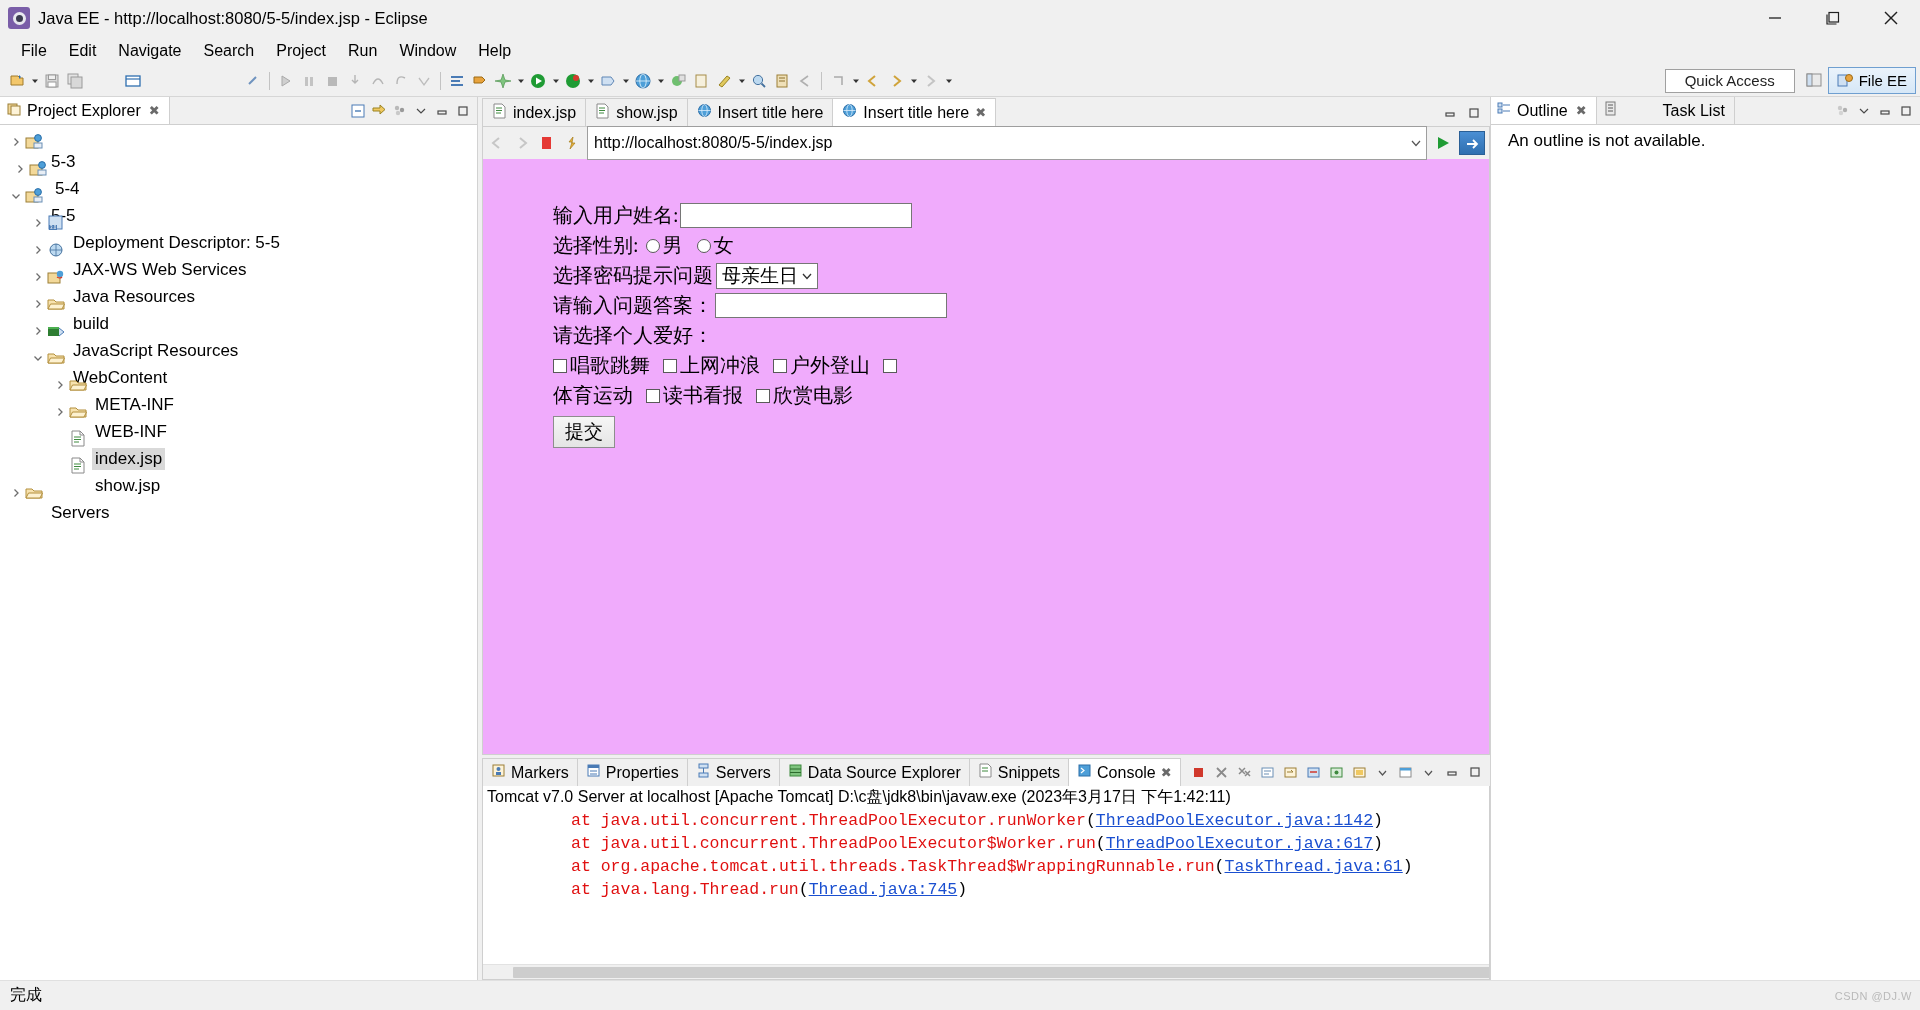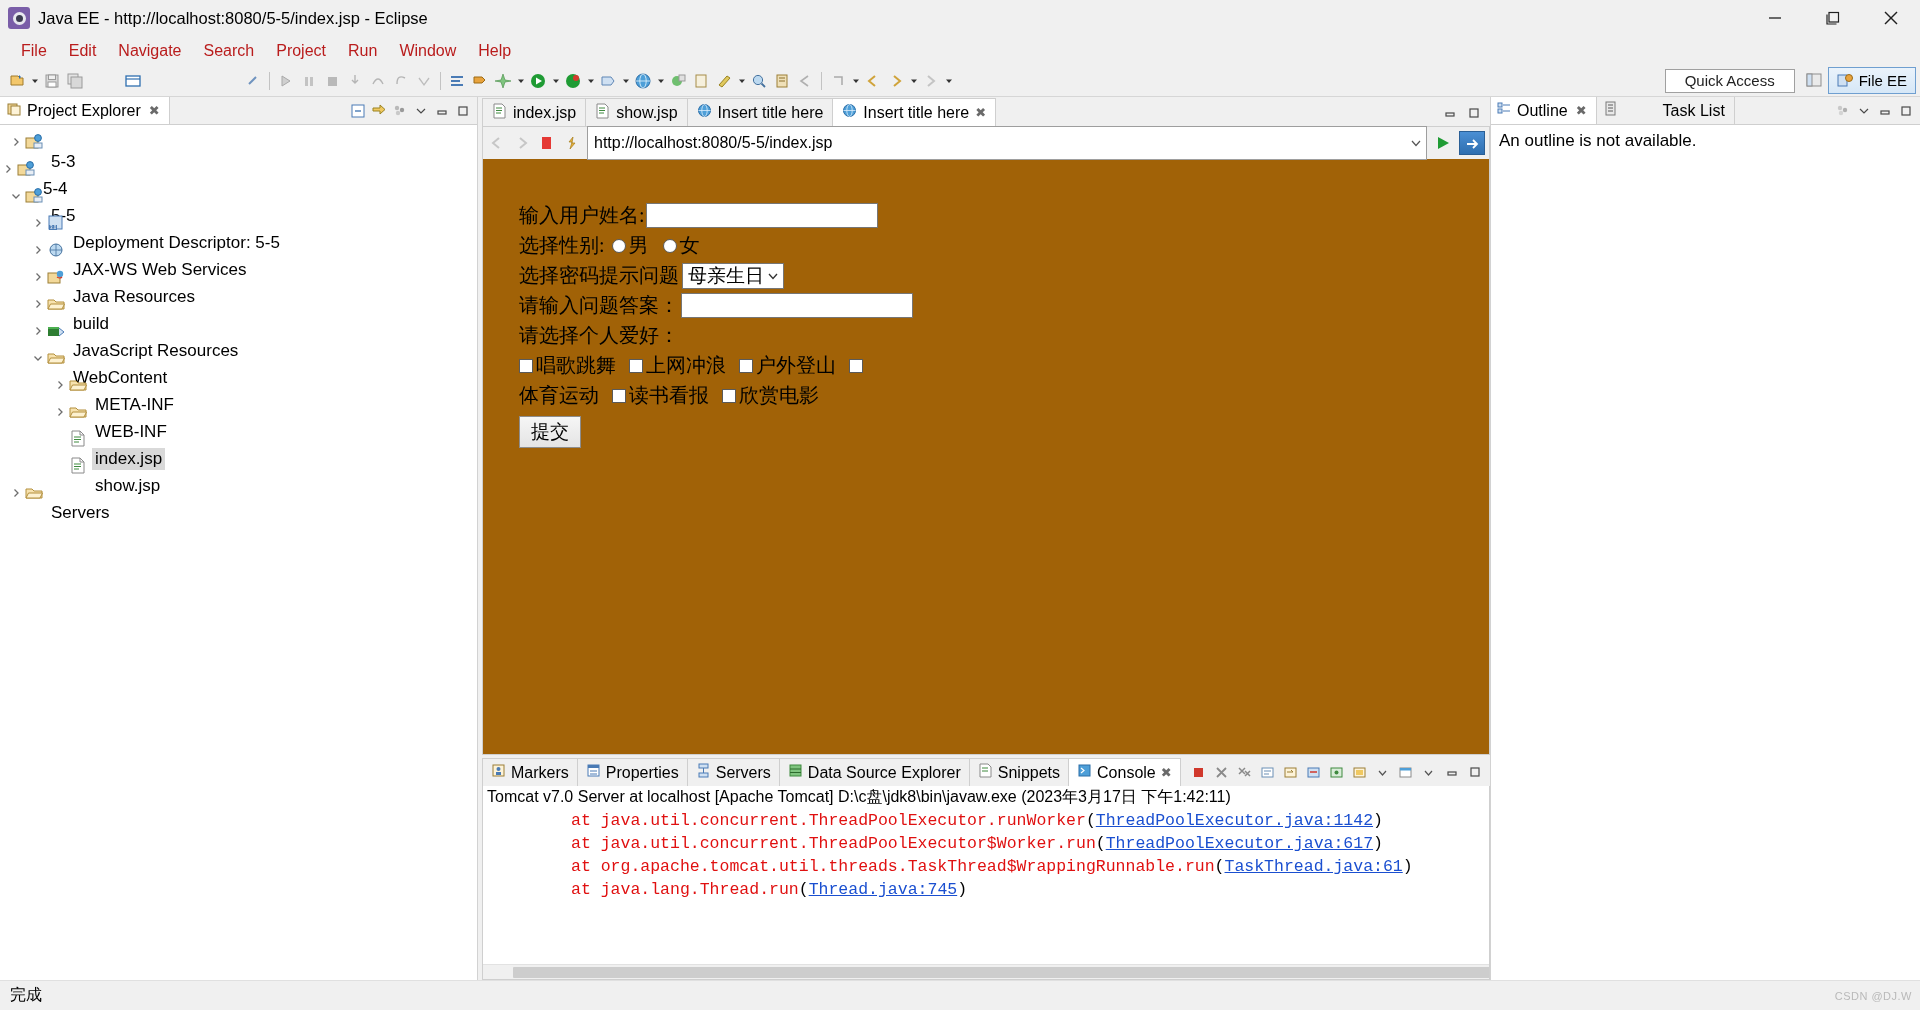--- a/index.html
+++ b/index.html
@@ -50,21 +50,21 @@
 
   
   .menubar {
     height: 28px; min-height: 28px;
     display: flex; align-items: center;
     padding-left: 10px;
     background: #f0f0f0;
     font-size: 16px;
   }
   .menu-item {
-    padding: 2px 11px; color: #b91c1c; white-space: nowrap;
+    padding: 2px 11px; color: #000000; white-space: nowrap;
   }
 
   
   .toolbar {
     height: 32px; min-height: 32px;
     display: flex; align-items: center;
     padding-left: 6px;
     background: #f0f0f0;
     border-bottom: 1px solid #d6d6d6;
     gap: 1px;
@@ -181,22 +181,22 @@
     position: absolute; right: 4px; top: 0; bottom: 0;
     display: flex; align-items: center;
   }
   .go-btn { width: 22px; height: 22px; display:flex; align-items:center; justify-content:center; flex:none; }
   .go-btn2 {
     width: 26px; height: 24px; display:flex; align-items:center; justify-content:center; flex:none;
     background: linear-gradient(#4b8fd4,#2f6fb0); border: 1px solid #2a5f96;
   }
 
   .page {
-    flex: 1; background: #a16207; overflow: hidden;
-    padding: 42px 0 0 36px;
+    flex: 1; background: #f0abfc; overflow: hidden;
+    padding: 42px 0 0 70px;
     font-family: "Liberation Serif", serif;
   }
   .frow {
     display: flex; align-items: center;
     font-size: 20px; color: #000; line-height: 29px; min-height: 29px;
     margin-bottom: 1px;
   }
   .finput {
     border: 1px solid #767676; background: #fff; height: 25px;
   }
@@ -262,21 +262,21 @@
     position: absolute; left: 30px; width: 1010px; top: 2px; height: 11px;
     background: #cdcdcd; border-radius: 1px;
   }
 
   
   .right-pane {
     width: 430px; min-width: 430px;
     background: #fff; border-left: 1px solid #d2d2d2;
     display: flex; flex-direction: column;
   }
-  .outline-body { flex: 1; background: #fff; padding: 6px 8px; font-size: 17px; color: #000; }
+  .outline-body { flex: 1; background: #fff; padding: 6px 17px; font-size: 17px; color: #000; }
 
   
   .statusbar {
     height: 30px; min-height: 30px;
     background: #f0f0f0; display: flex; align-items: center;
     padding-left: 10px; font-size: 16px; color: #000;
     border-top: 1px solid #e0e0e0;
   }
   .status-right { margin-left: auto; padding-right: 8px; font-size: 11px; color: #b9b9b9; letter-spacing: .5px; }
 </style>
@@ -619,21 +619,21 @@
             </span>
             <span class="ticon">
               <svg width="18" height="16" viewBox="0 0 18 16">
                 <rect x="1" y="4" width="12" height="10" fill="#f3d99a" stroke="#9b7f37"></rect>
                 <circle cx="13" cy="4" r="3.4" fill="#4e9fd8" stroke="#2b6ea8"></circle>
                 <rect x="9" y="9" width="8" height="5" fill="#e8eef5" stroke="#6b8fb5"></rect>
               </svg>
             </span>
             <span class="tlabel">5-3</span>
           </div>
-          <div class="trow" style="padding-left: 0;">
+          <div class="trow" style="padding-left: 12px;">
             <span class="tw">
               <svg width="10" height="10" viewBox="0 0 10 10">
                 <path d="M3.5 1.5 L7 5 L3.5 8.5" fill="none" stroke="#6d6d6d" stroke-width="1.3"></path>
               </svg>
             </span>
             <span class="ticon">
               <svg width="18" height="16" viewBox="0 0 18 16">
                 <rect x="1" y="4" width="12" height="10" fill="#f3d99a" stroke="#9b7f37"></rect>
                 <circle cx="13" cy="4" r="3.4" fill="#4e9fd8" stroke="#2b6ea8"></circle>
                 <rect x="9" y="9" width="8" height="5" fill="#e8eef5" stroke="#6b8fb5"></rect>

